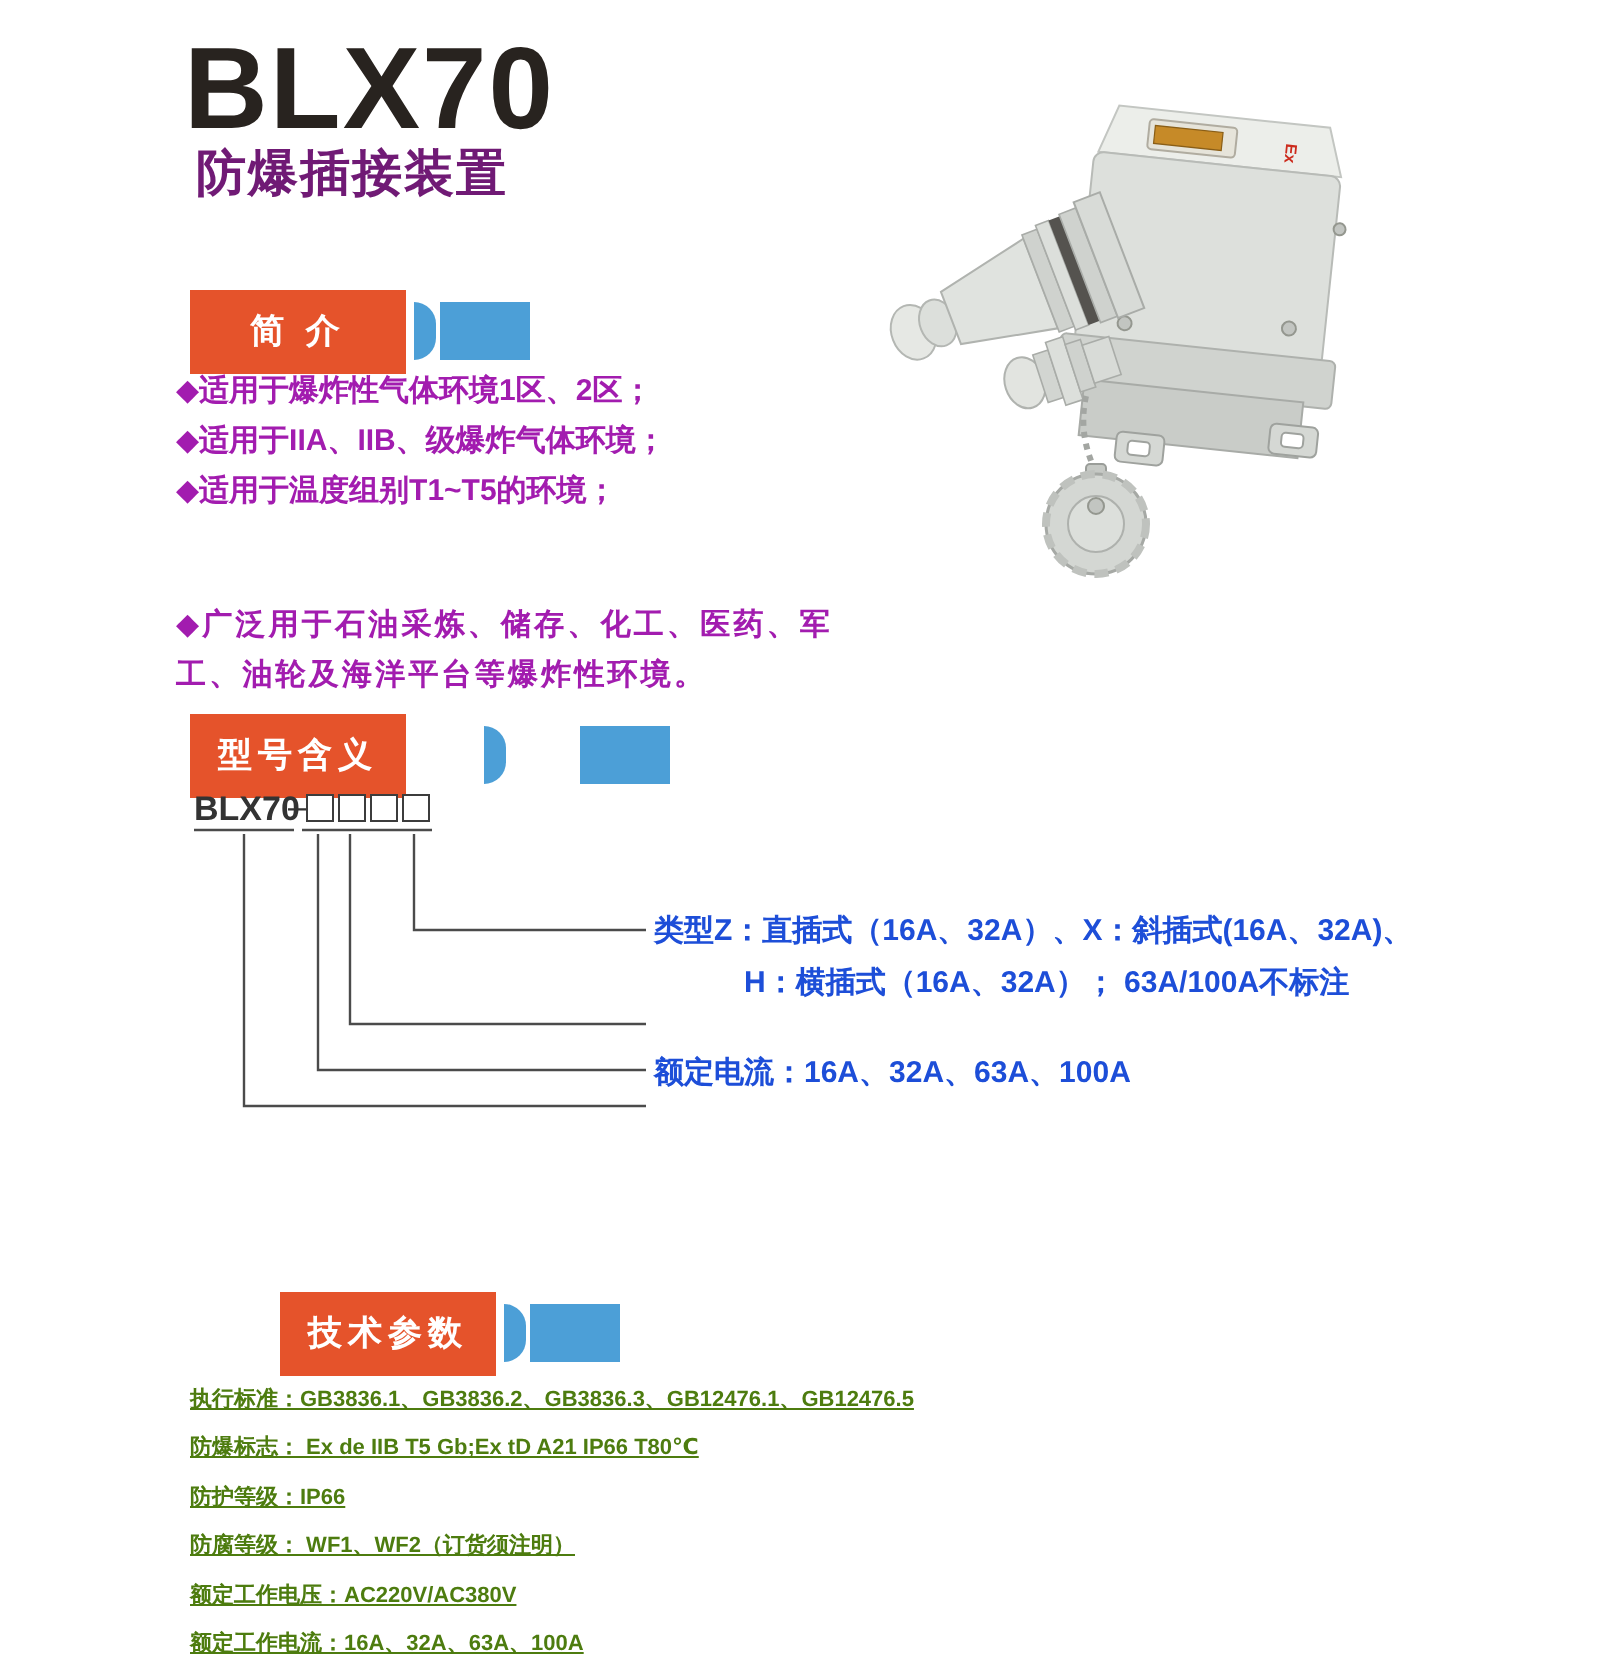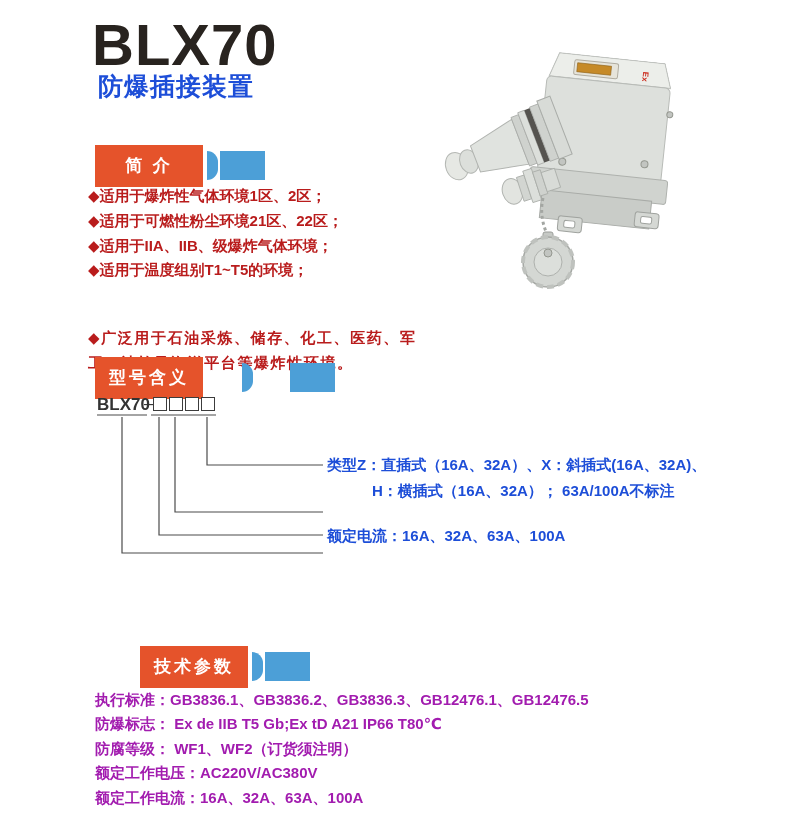--- a/index.html
+++ b/index.html
@@ -3,47 +3,47 @@
 <meta charset="utf-8">
 <style>
   html,body{margin:0;padding:0;background:#ffffff;}
   .page{position:relative;width:800px;height:838px;background:#ffffff;overflow:hidden;
         font-family:"Liberation Sans","DejaVu Sans",sans-serif;color:#333;}
 
   
   .title{position:absolute;left:92px;top:16px;font-size:58px;font-weight:bold;
          color:#28231f;letter-spacing:1px;line-height:1;}
   .subtitle{position:absolute;left:98px;top:70px;font-size:25px;font-weight:bold;
-            color:#1d4ed8;letter-spacing:1px;}
+            color:#701a75;letter-spacing:1px;}
 
   
   .sec-h{position:absolute;display:flex;align-items:center;height:29px;}
   .sec-h .orange{min-width:108px;height:42px;background:#e5532b;color:#fff;
                  font-size:17px;font-weight:bold;letter-spacing:3px;
                  display:flex;align-items:center;justify-content:center;padding:0 0;box-sizing:border-box;}
   .sec-h .curve{width:11px;height:29px;background:#4c9fd7;border-radius:0 11px 11px 0;margin-left:4px;}
   .sec-h .blue{width:45px;height:29px;background:#4c9fd7;margin-left:2px;}
 
   
   .bullets{position:absolute;left:88px;top:184px;width:330px;font-size:15px;
-           font-weight:600;line-height:24.8px;color:#b91c1c;}
+           font-weight:600;line-height:24.8px;color:#a21caf;}
   .bullets div{white-space:pre-line;}
   .bullets div:last-child{letter-spacing:1.6px;margin-top:43px;}
 
   
   .model{position:absolute;left:95px;top:395px;width:650px;height:180px;}
   .model-svg{position:absolute;left:0;top:0;}
   .model-prefix{position:absolute;left:2px;top:0;font-size:17px;color:#333;font-weight:600;}
   .model-dash{position:absolute;left:49px;top:-1px;font-size:17px;color:#333;}
   .mbox{position:absolute;top:2px;width:12px;height:12px;border:1.6px solid #3c3c3c;background:#fff;}
   .mlabel{position:absolute;left:232px;font-size:15px;font-weight:600;color:#1d4ed8;white-space:nowrap;}
 
   
-  .tech{position:absolute;left:95px;top:688px;font-size:15px;font-weight:600;
-        line-height:24.4px;color:#a21caf;}
+  .tech{position:absolute;left:95px;top:688px;font-size:11px;font-weight:600;
+        line-height:24.4px;color:#4d7c0f;text-decoration:underline;}
 
   .photo{position:absolute;left:415px;top:48px;}
 </style>
 </head>
 <body>
 
 <div class="page">
 
   <div class="title">BLX70</div>
   <div class="subtitle">防爆插接装置</div>
@@ -109,21 +109,20 @@
   </svg>
 
   <div class="sec-h" style="left:95px;top:151px;">
     <div class="orange">简 介</div>
     <div class="curve"></div>
     <div class="blue"></div>
   </div>
 
   <div class="bullets">
     <div>◆适用于爆炸性气体环境1区、2区；</div>
-    <div>◆适用于可燃性粉尘环境21区、22区；</div>
     <div>◆适用于IIA、IIB、级爆炸气体环境；</div>
     <div>◆适用于温度组别T1~T5的环境；</div>
     <div>◆广泛用于石油采炼、储存、化工、医药、军
 工、油轮及海洋平台等爆炸性环境。</div>
   </div>
 
   <div class="sec-h" style="left:95px;top:363px;gap:35px;">
     <div class="orange">型号含义</div>
     <div class="curve"></div>
     <div class="blue"></div>
@@ -154,18 +153,19 @@
 
   <div class="sec-h" style="left:95px;top:652px;margin-left:45px;">
     <div class="orange">技术参数</div>
     <div class="curve"></div>
     <div class="blue"></div>
   </div>
 
   <div class="tech">
     <div>执行标准：GB3836.1、GB3836.2、GB3836.3、GB12476.1、GB12476.5</div>
     <div>防爆标志： Ex de IIB T5 Gb;Ex tD A21 IP66 T80℃</div>
+    <div>防护等级：IP66</div>
     <div>防腐等级： WF1、WF2（订货须注明）</div>
     <div>额定工作电压：AC220V/AC380V</div>
     <div>额定工作电流：16A、32A、63A、100A</div>
   </div>
 
 </div>
 
 </body></html>

